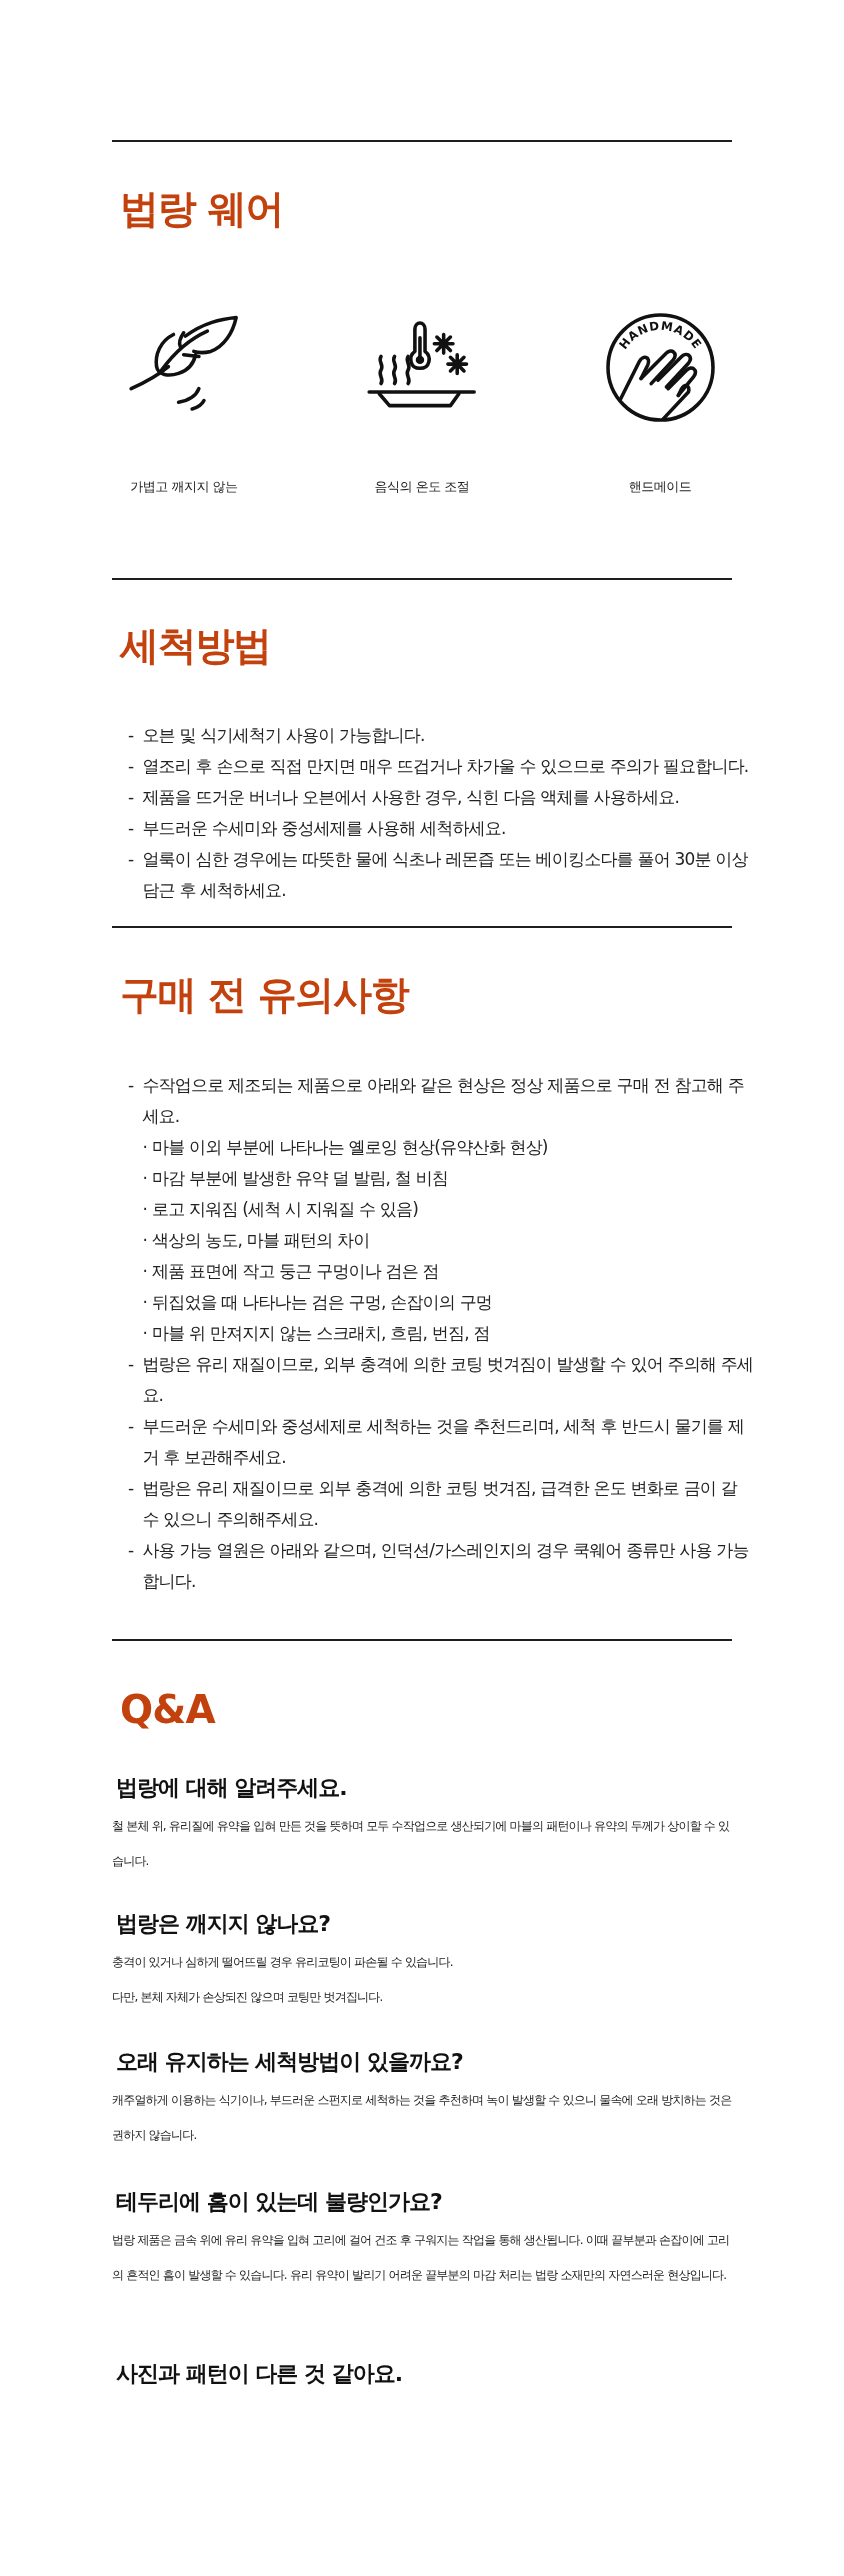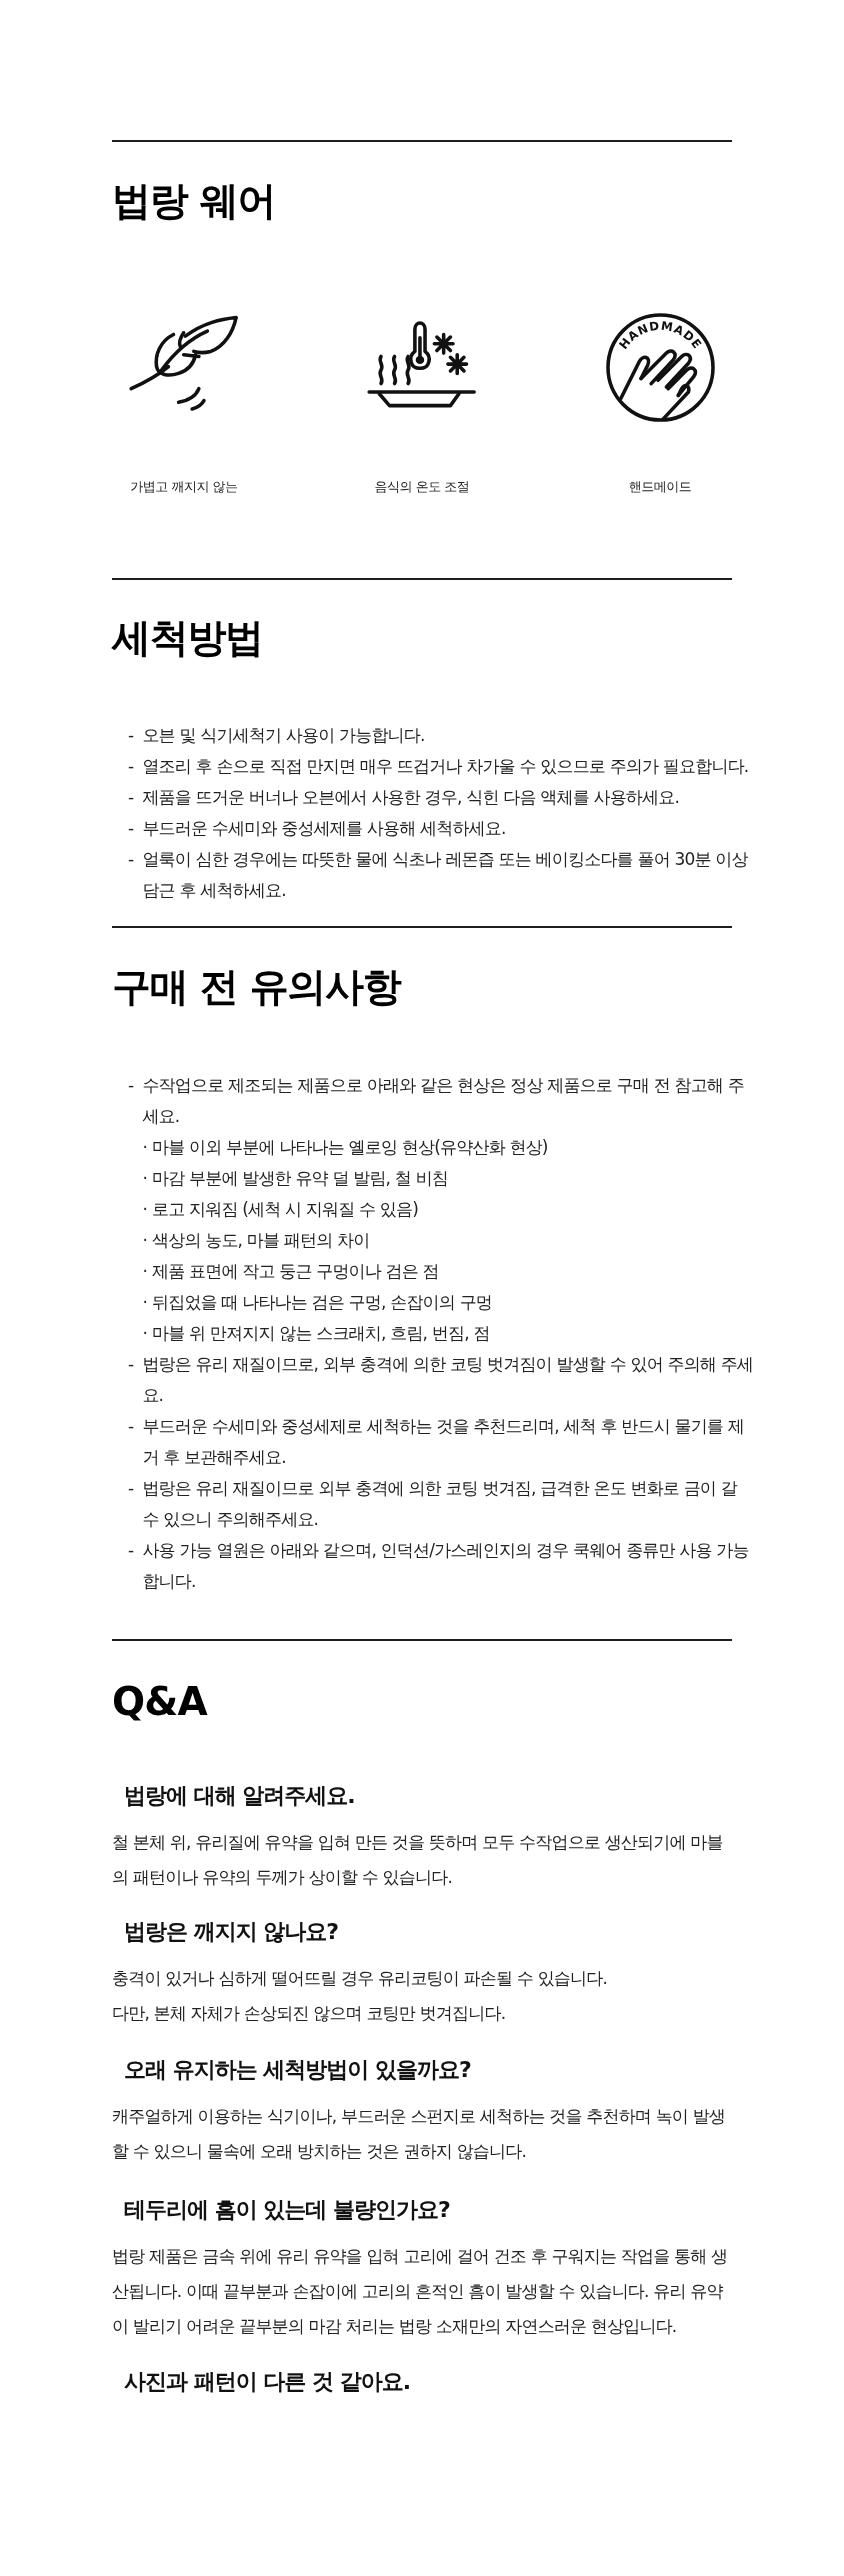--- a/index.html
+++ b/index.html
@@ -9,22 +9,22 @@
     position: relative;
     font-family: "DejaVu Sans", "Liberation Sans", sans-serif;
     color: #222222;
     overflow: hidden;
   }
   .divider {
     position: absolute; left: 112px; width: 620px; height: 1.7px;
     background: #1e1e1e;
   }
   .h-section {
-    position: absolute; left: 112px; margin: 0;
-    font-size: 39px; font-weight: 700; color: #000000;
+    position: absolute; left: 112px; margin: 8px;
+    font-size: 39px; font-weight: 700; color: #c2410c;
     letter-spacing: -1.3px; line-height: 1;
   }
   .icons-row {
     position: absolute; left: 112px; width: 620px; top: 304px;
     display: flex; justify-content: space-between;
   }
   .feature {
     width: 144px; display: flex; flex-direction: column; align-items: center;
   }
   .feature svg { width: 127px; height: 127px; display: block; }
@@ -37,25 +37,25 @@
     position: absolute; left: 112px; width: 642px; margin: 16px; padding: 0;
     list-style: none; font-size: 17px; line-height: 31px;
     letter-spacing: -0.8px; color: #222;
   }
   .list li { position: relative; padding-left: 14.4px; }
   .list li.dash::before { content: "-"; position: absolute; left: 0; }
   .list li.sub { padding-left: 14.4px; }
   .list li.sub span.dot { margin-right: 5px; }
   .qa { position: absolute; left: 112px; width: 625px; }
   .qa-q {
-    margin: 12px; font-size: 22px; font-weight: 700; color: #111;
+    margin: 4px; font-size: 22px; font-weight: 700; color: #111;
     letter-spacing: -1px; line-height: 34px;
   }
   .qa-a {
-    margin: 1.7px 0 0 0; font-size: 17px; line-height: 35px; color: #222;
+    margin: 1.7px 0 0 0; font-size: 12px; line-height: 35px; color: #222;
     letter-spacing: -0.8px;
   }
   svg .st { fill: none; stroke: #111; stroke-width: 4.2; stroke-linecap: round; stroke-linejoin: round; }
 </style>
 </head>
 <body>
 
 <div class="divider" style="top:140px;"></div>
 <h1 class="h-section" style="top:181px;">법랑 웨어</h1>
 

